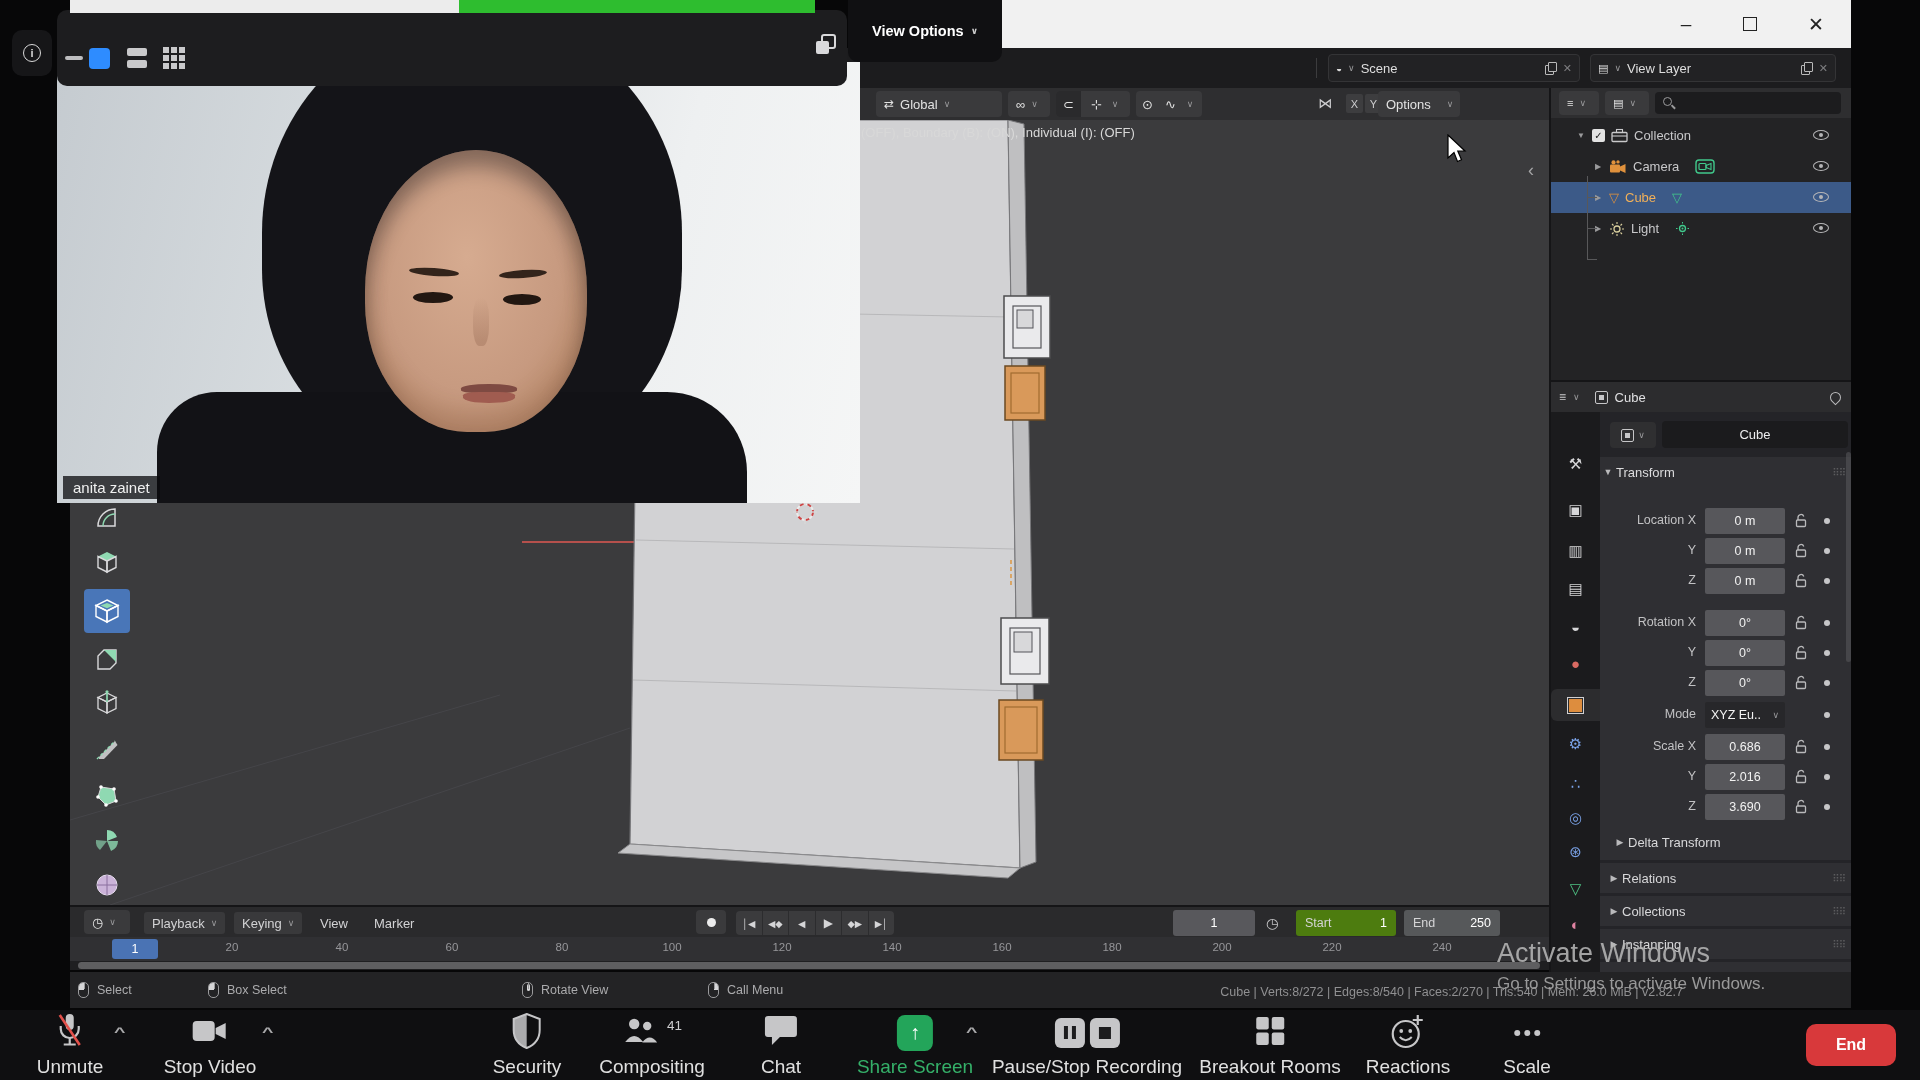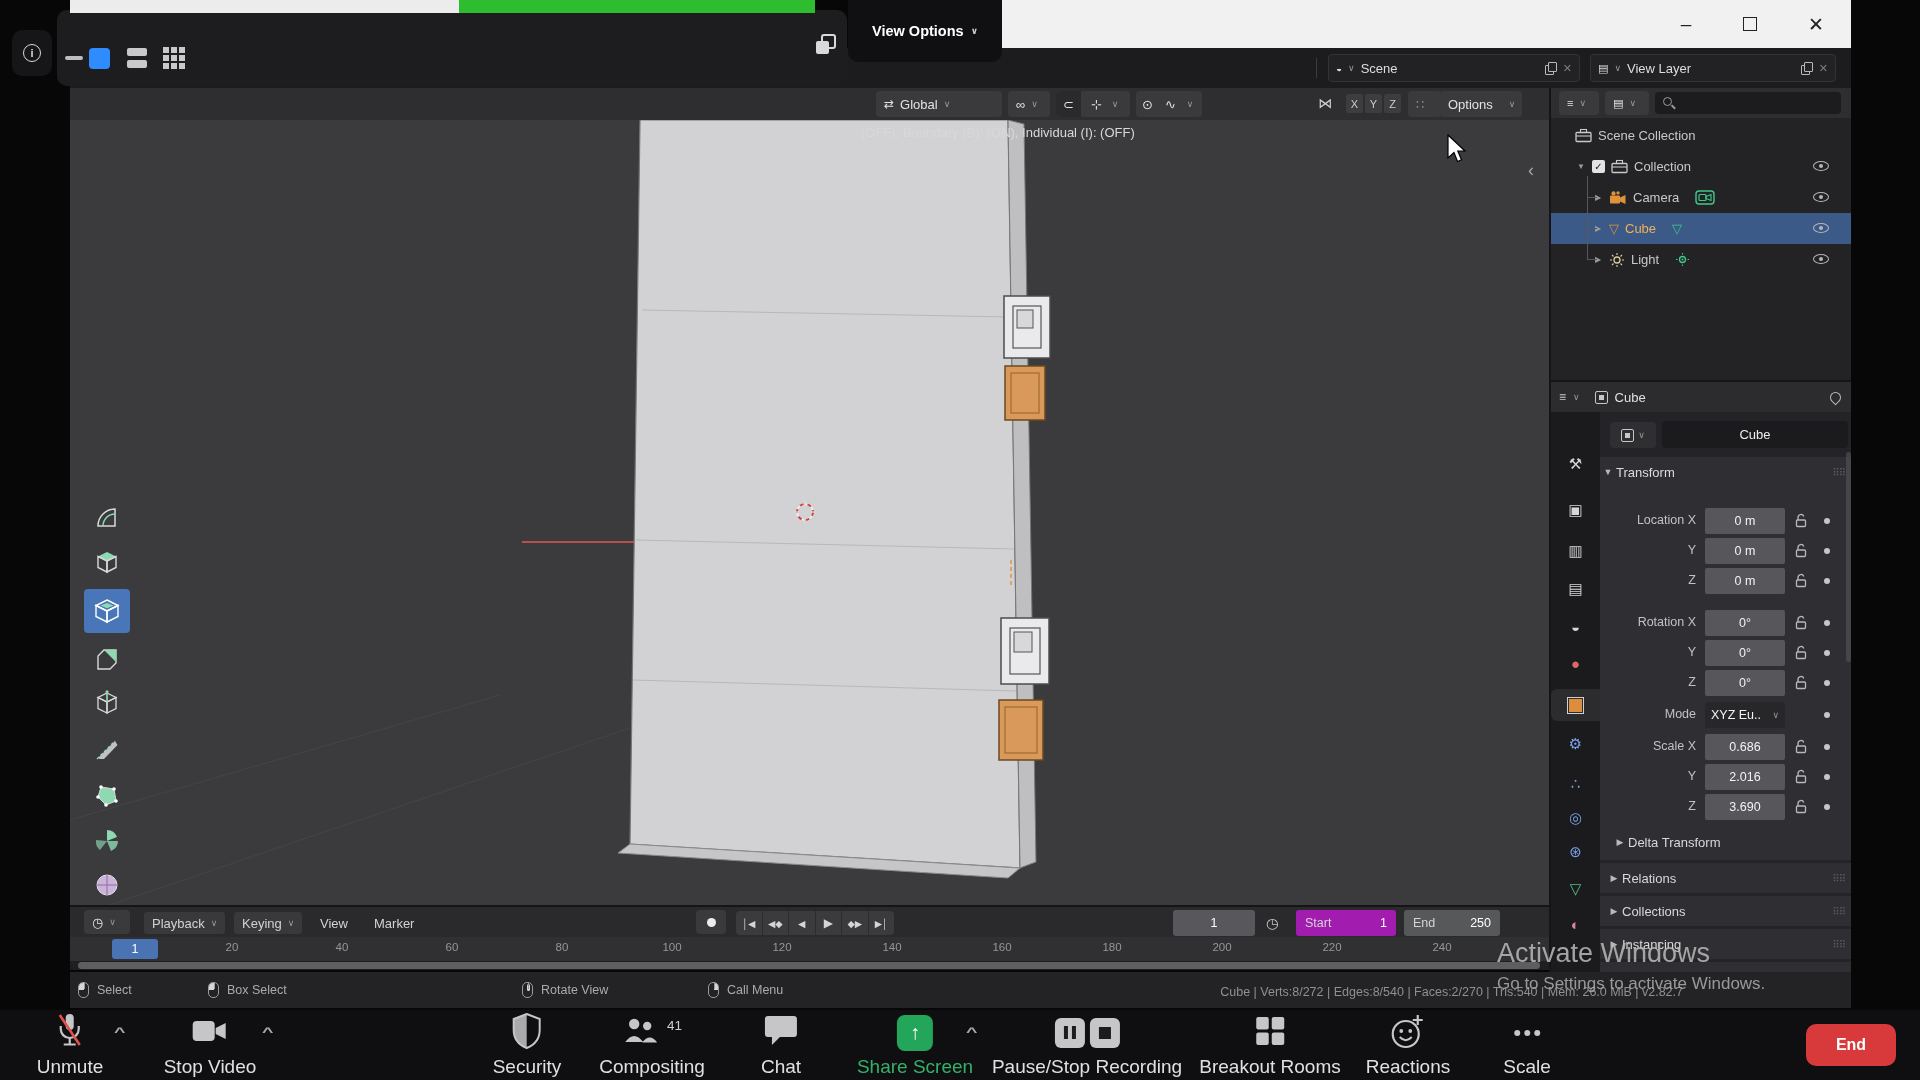--- a/index.html
+++ b/index.html
@@ -174,21 +174,21 @@
       <span>∿</span>
         <span class="dd" style="margin:0 5px;">∨</span>
     </div>
     <span class="abs" style="left:1248px;top:7px;color:#cdcdcf;font-size:14px;">⋈</span>
     <div class="abs" id="axis-toggles" style="left:1276px;top:6px;display:flex;">
         <div class="axisbox">X</div>
         <div class="axisbox">Y</div>
         <div class="axisbox">Z</div>
       </div>
     <div class="hchip" style="left:1338px;width:34px;color:#8a8a8c;">∷</div>
-    <div class="hchip" style="left:1370px;width:82px;gap:16px;">
+    <div class="hchip" style="left:1308px;width:82px;gap:16px;">
       <span>Options</span>
       <span class="dd">∨</span>
     </div>
   </div>
 
   <div class="abs" id="outliner-header">
     <div class="hchip" style="left:8px;top:3px;width:40px;height:24px;">
         <span style="font-size:11px;">≡</span>
         <span class="dd">∨</span>
       </div>
@@ -300,31 +300,20 @@
             <circle cx="13" cy="13" r="10" fill="#cbb3d9" stroke="#e6dcee" stroke-width="1"></circle>
             <path d="M3 13 H23 M13 3 V23" stroke="#8a6f9e" stroke-width="1"></path>
           </svg>
         </div>
       </div>
     <div id="collapse-arrow">‹</div>
   </div>
 
   <div class="abs" id="outliner">
     <div id="outliner-rows" style="padding-top:2px;">
-        <div class="orow" style="padding-left: 8px;">
-          <span class="oarrow"></span>
-          <span style="display:flex;align-items:center;">
-            <svg width="17" height="15" viewBox="0 0 17 15">
-              <rect x="1" y="4.5" width="15" height="9" rx="1" fill="none" stroke="#c9c9cb" stroke-width="1.3"></rect>
-              <path d="M1 8 H16" stroke="#c9c9cb" stroke-width="1.1"></path>
-              <rect x="5.5" y="1.5" width="6" height="3" fill="none" stroke="#c9c9cb" stroke-width="1.1"></rect>
-            </svg>
-          </span>
-          <span class="olabel">Scene Collection</span>
-        </div>
         <div class="orow" style="padding-left: 25px;">
           <span class="oarrow">▼</span>
           <span class="ocheck">✓</span>
           <span style="display:flex;align-items:center;">
             <svg width="17" height="15" viewBox="0 0 17 15">
               <rect x="1" y="4.5" width="15" height="9" rx="1" fill="none" stroke="#c9c9cb" stroke-width="1.3"></rect>
               <path d="M1 8 H16" stroke="#c9c9cb" stroke-width="1.1"></path>
               <rect x="5.5" y="1.5" width="6" height="3" fill="none" stroke="#c9c9cb" stroke-width="1.1"></rect>
             </svg>
           </span>
@@ -634,21 +623,21 @@
     <div class="transport">
         <div class="tbtn">│◀</div>
         <div class="tbtn">◀◆</div>
         <div class="tbtn">◀</div>
         <div class="tbtn" style="font-size: 12px;">▶</div>
         <div class="tbtn">◆▶</div>
         <div class="tbtn">▶│</div>
       </div>
     <div class="framechip" style="left:1103px;width:82px;background:#58585c;justify-content:center;color:#fff;">1</div>
     <span class="abs" style="left:1196px;top:8px;color:#c2c2c4;font-size:14px;">◷</span>
-    <div class="framechip" style="left:1226px;width:100px;background:#a21caf;justify-content:space-between;padding:0 9px;">
+    <div class="framechip" style="left:1226px;width:100px;background:#4d7c0f;justify-content:space-between;padding:0 9px;">
       <span style="color:#d5d5d7;">Start</span>
       <span style="color:#fff;">1</span>
     </div>
     <div class="framechip" style="left:1334px;width:96px;background:#56585a;justify-content:space-between;padding:0 9px;">
       <span style="color:#d5d5d7;">End</span>
       <span style="color:#fff;">250</span>
     </div>
     <div id="ruler">
       <div id="playhead">1</div>
       <div id="ticks">
@@ -691,20 +680,33 @@
         </div>
       </div>
     <div id="stats">Cube | Verts:8/272 | Edges:8/540 | Faces:2/270 | Tris:540 | Mem: 26.0 MiB | v2.82.7</div>
   </div>
 
   <div id="watermark">
     <div id="wm1">Activate Windows</div>
     <div id="wm2">Go to Settings to activate Windows.</div>
   </div>
 
+  <div class="abs" id="webcam">
+    <div id="hijab"></div>
+    <div id="shoulders"></div>
+    <div id="face"></div>
+    <div class="brow" style="left:352px;top:206px;width:50px;transform:rotate(4deg);"></div>
+    <div class="brow" style="left:442px;top:208px;width:48px;transform:rotate(-4deg);"></div>
+    <div class="eyeоб" style="left:356px;top:230px;width:40px;"></div>
+    <div class="eyeоб" style="left:446px;top:232px;width:38px;"></div>
+    <div id="nose"></div>
+    <div id="lips-top"></div>
+    <div id="lips-bot"></div>
+    <div id="name-tag">anita zainet</div>
+  </div>
 
   <div class="abs" id="zoombar-top">
     <span class="mini" style="left:8px;top:46px;width:18px;height:4px;background:#bdbdbf;border-radius:2px;position:absolute;"></span>
     <span class="mini" style="left:32px;top:38px;width:21px;height:21px;background:#2e8cff;border-radius:4px;position:absolute;"></span>
     <span class="mini" style="left:70px;top:38px;position:absolute;">
       <span style="display:block;width:20px;height:8px;background:#c9c9cb;border-radius:2px;margin-bottom:4px;"></span>
       <span style="display:block;width:20px;height:8px;background:#c9c9cb;border-radius:2px;"></span>
     </span>
     <span class="mini" style="left:106px;top:37px;position:absolute;display:grid;grid-template-columns:repeat(3,6px);grid-gap:2px;">
       <span style="width:6px;height:6px;background:#c9c9cb;"></span>

